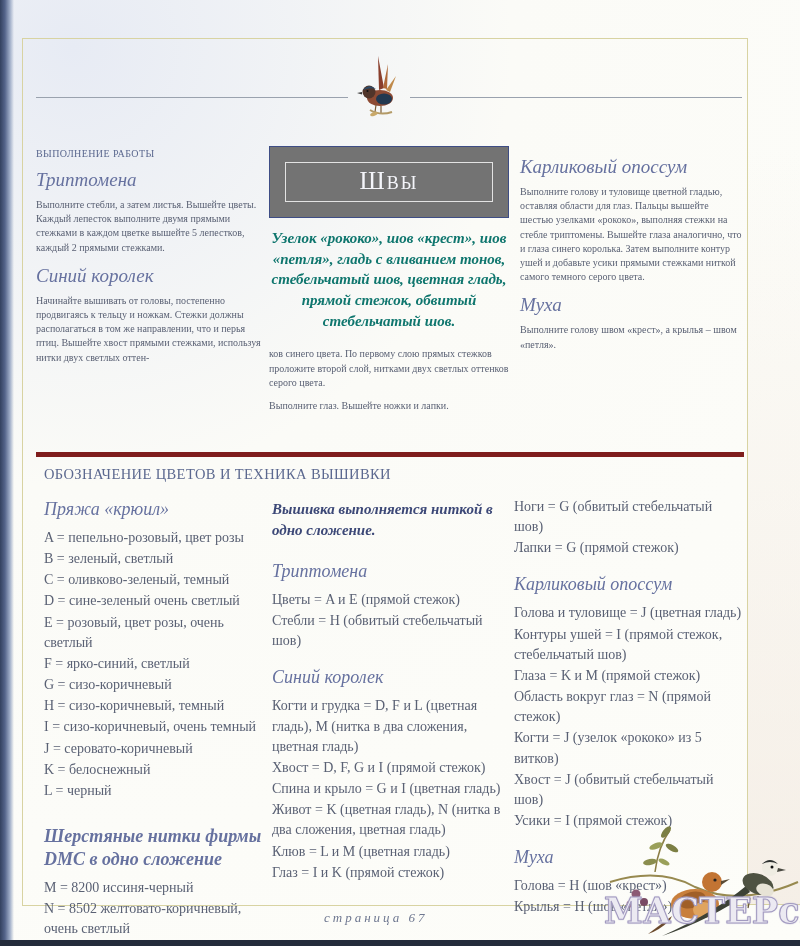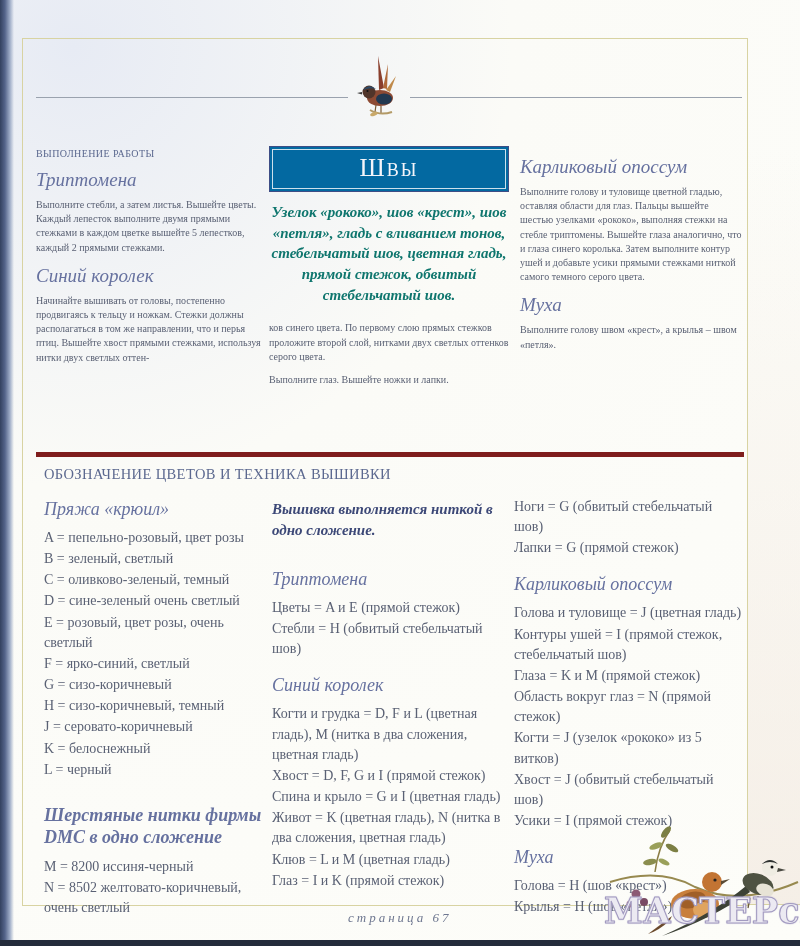--- a/index.html
+++ b/index.html
@@ -36,45 +36,45 @@
   }
   .col1{width:226px;margin-right:7px;}
   .col2{width:240px;margin-right:11px;}
   .col3{width:224px;}
 
   .caps-title{font-size:10px;color:#5b688f;letter-spacing:.4px;margin:2px 0 10px;}
   .h-it{font-style:italic;font-size:19px;color:#66719f;margin:10px 0 7px;}
   .col1 .h-it:first-of-type{margin-top:5px;}
   .body{font-size:10px;line-height:1.42;color:#5a6174;margin:0 0 9px;}
 
-  .shvy-band{background:#0369a1;border:1px solid #3e4d85;padding:2px;}
+  .shvy-band{background:#737373;border:1px solid #3e4d85;padding:15px;}
   .shvy-band-inner{border:1px solid rgba(255,255,255,.8);text-align:center;padding:4px 0 6px;}
   .shvy-title{color:#f4f5fa;font-size:25px;font-variant:small-caps;letter-spacing:2px;}
   .shvy-text{
     font-style:italic;font-weight:bold;color:#0f766e;font-size:15px;
     line-height:1.38;text-align:center;margin:10px 2px 16px;
   }
 
   .legend{
     position:absolute;left:36px;top:452px;width:708px;
     border-top:5px solid #7f1d1d;padding-top:9px;
   }
   .legend-title{margin:0 0 14px 8px;font-size:14.5px;}
   .legend-cols{display:flex;}
   .lcol1{width:224px;margin-left:8px;margin-right:4px;}
   .lcol2{width:234px;margin-right:8px;}
   .lcol3{width:228px;}
   .li{font-size:14px;line-height:1.44;color:#5a6174;margin:0 0 1px;}
   .legend .h-it{font-size:18px;margin:16px 0 8px;}
   .lcol1 .h-it:first-child{margin-top:2px;}
   .h-bold{font-style:italic;font-weight:bold;font-size:18px;color:#66719f;line-height:1.25;margin:24px 0 8px;}
-  .note{font-style:italic;font-weight:bold;font-size:15px;color:#3c4877;line-height:1.4;margin:2px 0 28px;}
+  .note{font-style:italic;font-weight:bold;font-size:15px;color:#3c4877;line-height:1.4;margin:2px 0 20px;}
 
   .footer{
-    position:absolute;left:348px;top:910px;font-style:italic;font-size:13px;
+    position:absolute;left:324px;top:910px;font-style:italic;font-size:13px;
     letter-spacing:3px;color:#6e7790;
   }
   .birds-bottom{position:absolute;left:600px;top:812px;width:200px;height:128px;z-index:4;}
   .watermark{
     position:absolute;left:604px;top:890px;z-index:5;
     font-family:"DejaVu Serif", serif;font-weight:bold;font-size:35px;
     color:#eceaf2;-webkit-text-stroke:1px #a29ac0;
     text-shadow:0 0 1px #a29ac0,0 0 2px #b3abce;
     letter-spacing:0;
   }
@@ -143,20 +143,21 @@
       <div class="h-it">Пряжа «крюил»</div>
       <div>
           <div class="li">A = пепельно-розовый, цвет розы</div>
           <div class="li">B = зеленый, светлый</div>
           <div class="li">C = оливково-зеленый, темный</div>
           <div class="li">D = сине-зеленый очень светлый</div>
           <div class="li">E = розовый, цвет розы, очень светлый</div>
           <div class="li">F = ярко-синий, светлый</div>
           <div class="li">G = сизо-коричневый</div>
           <div class="li">H = сизо-коричневый, темный</div>
+          <div class="li">I = сизо-коричневый, очень темный</div>
           <div class="li">J = серовато-коричневый</div>
           <div class="li">K = белоснежный</div>
           <div class="li">L = черный</div>
         </div>
       <div class="h-bold">Шерстяные нитки фирмы DMC в одно сложение</div>
       <div>
           <div class="li">M = 8200 иссиня-черный</div>
           <div class="li">N = 8502 желтовато-коричневый, очень светлый</div>
         </div>
     </div>

